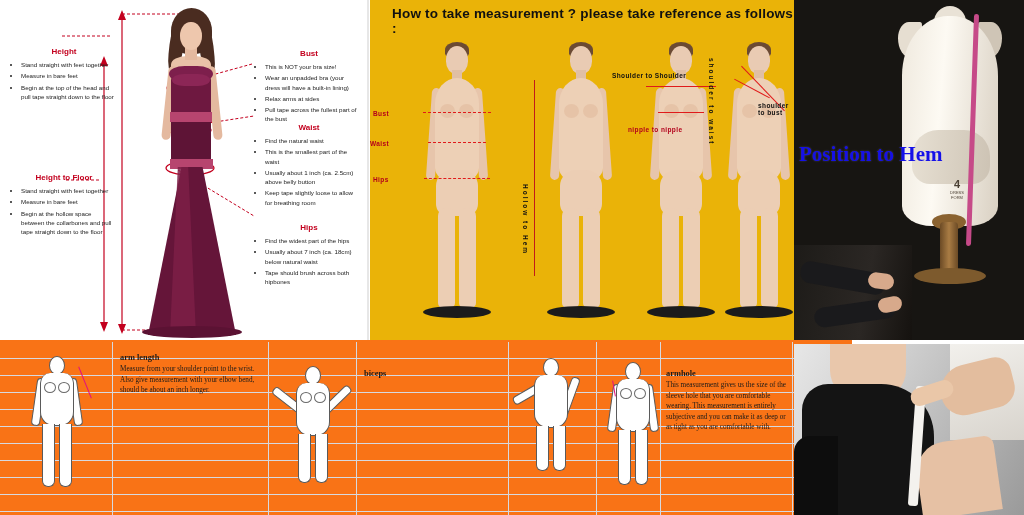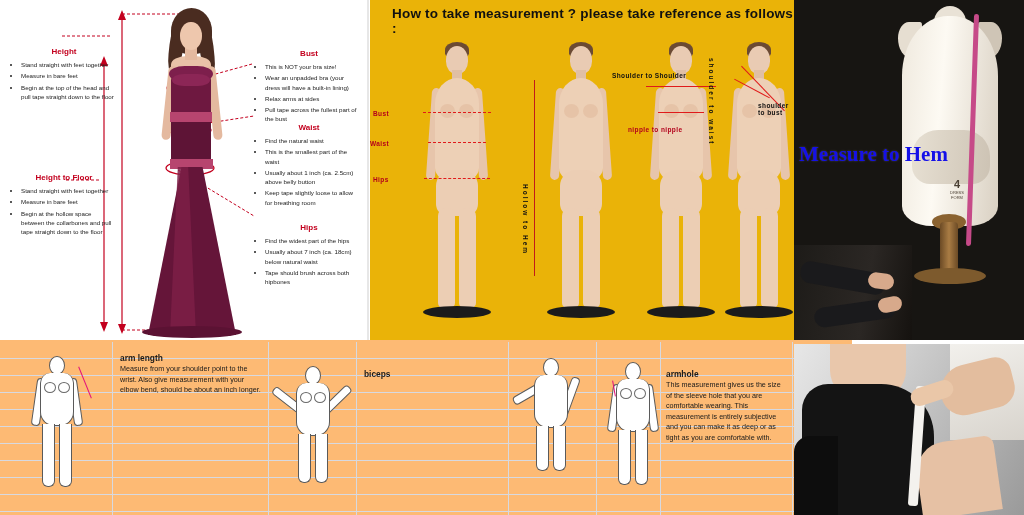--- a/index.html
+++ b/index.html
@@ -286,21 +286,22 @@
     position: absolute; left: 5px; top: 142px;
     font-size: 21px; font-weight: bold; color: #1510e8;
     font-family: "Liberation Serif", serif;
     text-shadow: 0 0 2px rgba(255,255,255,.25);
     white-space: nowrap;
   }
 
   
   #bottom {
     position: absolute; left: 0; top: 340px; width: 852px; height: 175px;
-    background: #fdba74;
+    background: #f97316;
+    font-family: Liberation Serif, serif;
   }
   .ruled {
     position: absolute;
     background-image: repeating-linear-gradient(
       to bottom, transparent 0px, transparent 16px,
       #d7d9e0 16px, #d7d9e0 17px);
   }
   .vrule {
     position: absolute; width: 1px; background: #d7d9e0;
   }
@@ -584,21 +585,21 @@
     </div>
     <div class="df-knob"></div>
     <div class="df-stand"></div>
     <div class="df-feet"></div>
     <div class="form-hands">
       <div class="hand1"></div>
       <div class="hand1b"></div>
       <div class="hand2"></div>
       <div class="hand2b"></div>
     </div>
-    <div class="overlay-title">Measure to Hem</div>
+    <div class="overlay-title">Position to Hem</div>
   </div>
 
   <div id="bottom">
 
     <div class="ruled" style="left:0px; top:2px; width:794px; height:173px;"></div>
     <div class="vrule" style="left:112px; top:2px; height:173px;"></div>
     <div class="vrule" style="left:268px; top:2px; height:173px;"></div>
     <div class="vrule" style="left:356px; top:2px; height:173px;"></div>
     <div class="vrule" style="left:508px; top:2px; height:173px;"></div>
     <div class="vrule" style="left:596px; top:2px; height:173px;"></div>

